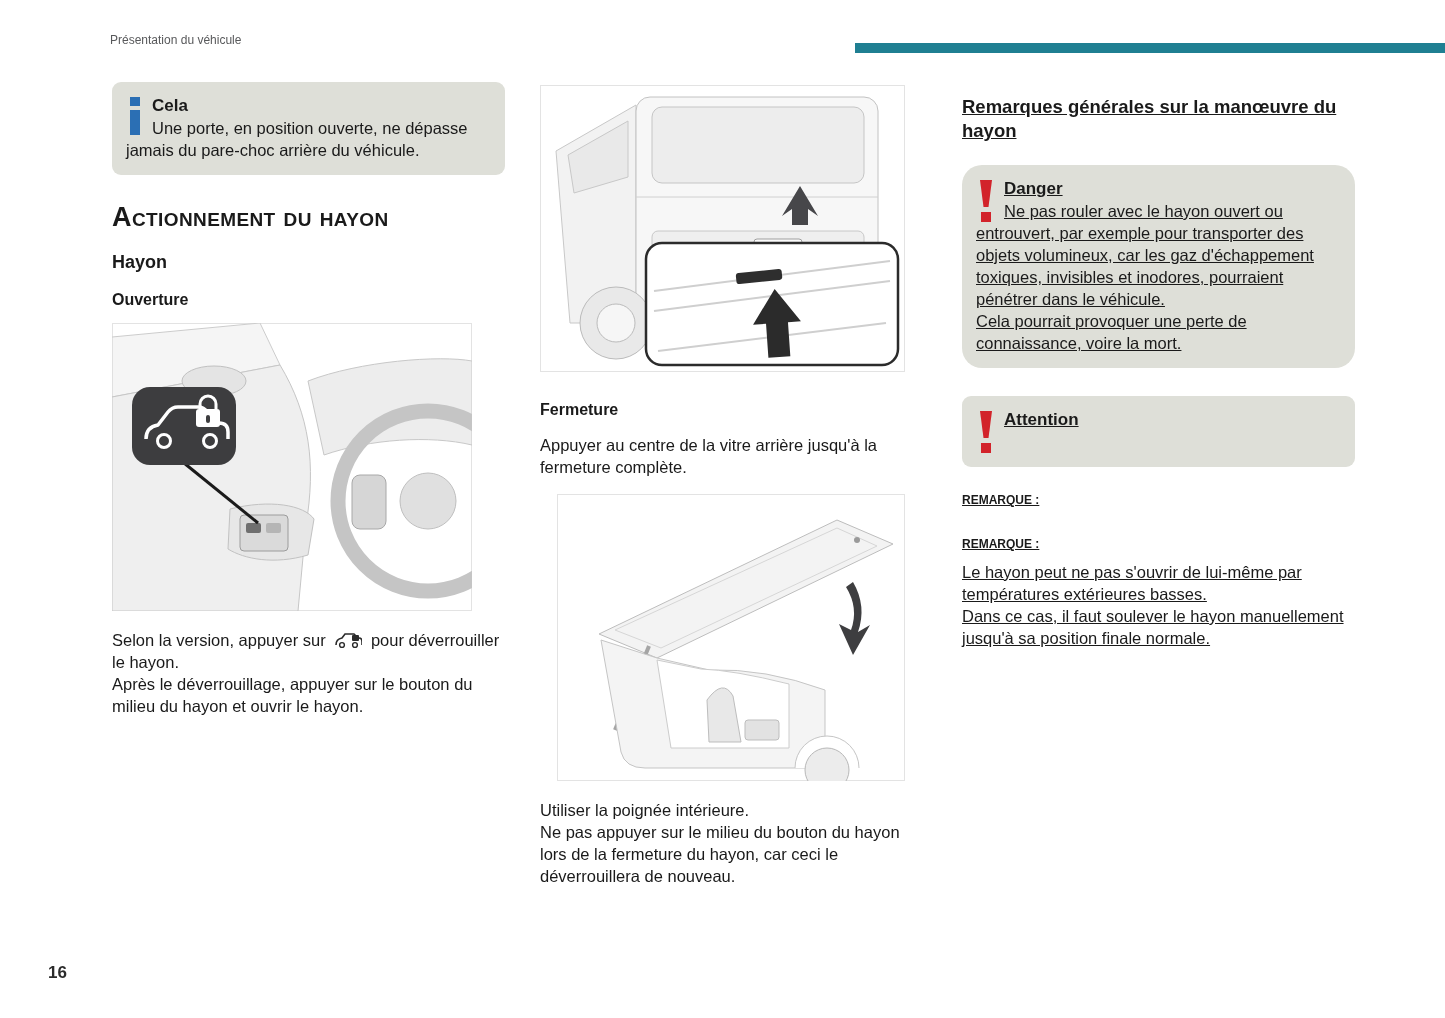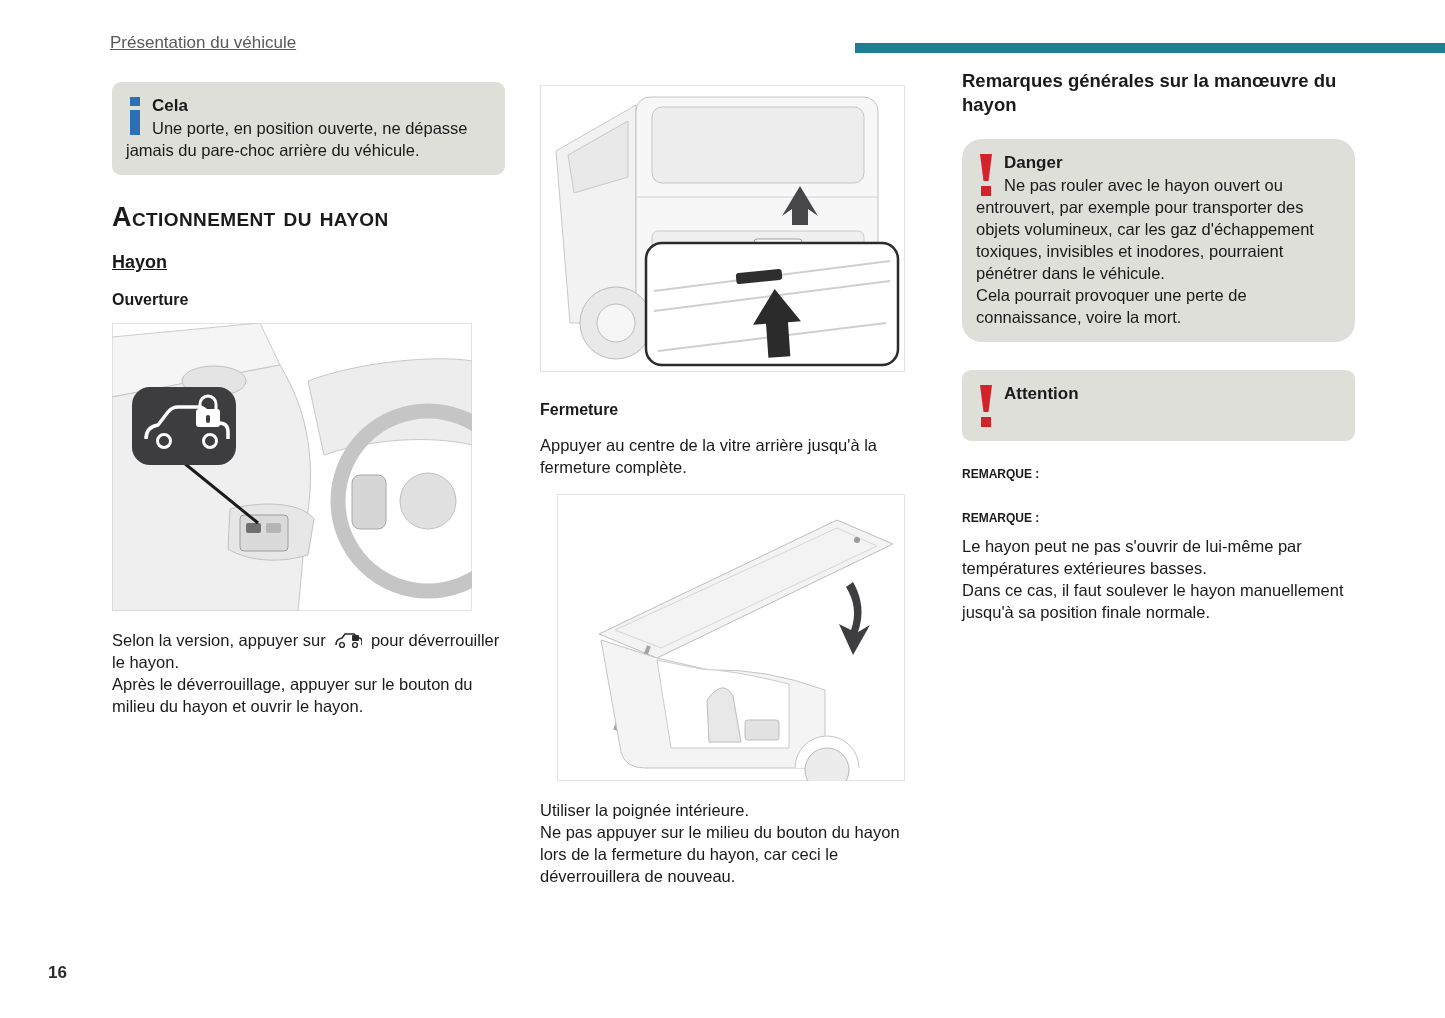--- a/index.html
+++ b/index.html
@@ -1,36 +1,36 @@
 <!DOCTYPE html>
 <html><head>
 <meta charset="utf-8">
 <style>
   * { margin:0; padding:0; box-sizing:border-box; }
   html,body { background:#ffffff; }
   body { font-family:"Liberation Sans", sans-serif; color:#1a1a1a; }
   .page { position:relative; width:1445px; height:1018px; background:#ffffff; overflow:hidden; }
 
-  .header-title { position:absolute; left:110px; top:33px; font-size:17px; color:#58595b;text-decoration:underline; }
+  .header-title { position:absolute; left:110px; top:33px; font-size:12px; color:#58595b; }
   .accent-bar { position:absolute; left:855px; top:43px; width:590px; height:10px; background:#1f7f92; }
   .page-number { position:absolute; left:48px; top:963px; font-size:17px; font-weight:bold; color:#2b2b2b; }
 
   .col { position:absolute; font-size:16.5px; line-height:22px; }
   .col-left  { left:112px; top:82px; width:393px; }
   .col-mid   { left:540px; top:85px; width:368px; }
-  .col-right { left:962px; top:69px; width:393px; }
+  .col-right { left:962px; top:95px; width:393px;text-decoration:underline; }
 
   .box { background:#dedfd8; border-radius:9px; padding:13px 15px 14px 14px; }
   .box:after { content:""; display:block; clear:both; }
   .float-icon { float:left; margin:2px 10px 0 2px; }
   .box-title { display:block; font-weight:bold; font-size:17px; line-height:22px; }
   .box-text { margin:0; }
 
   .section-title { font-variant:small-caps; font-weight:bold; font-size:27px; line-height:32px; letter-spacing:0.4px; margin-top:26px; }
-  .sub-title { font-size:18px; font-weight:bold; margin-top:18px;text-decoration:underline; }
+  .sub-title { font-size:18px; font-weight:bold; margin-top:18px; }
   .para-title { font-size:16px; font-weight:bold; margin-top:16px; }
   .figure { margin-top:12px; }
   .figure-indent { margin-left:17px; }
   .body-text { margin:0; }
   .mt { margin-top:13px; }
   .inline-icon { vertical-align:-3px; margin:0 4px; }
 
   .right-heading { font-size:18.5px; font-weight:bold; line-height:24px; }
   .box-danger { margin-top:22px;border-radius:20px; }
   .box-attention { margin-top:28px; }

